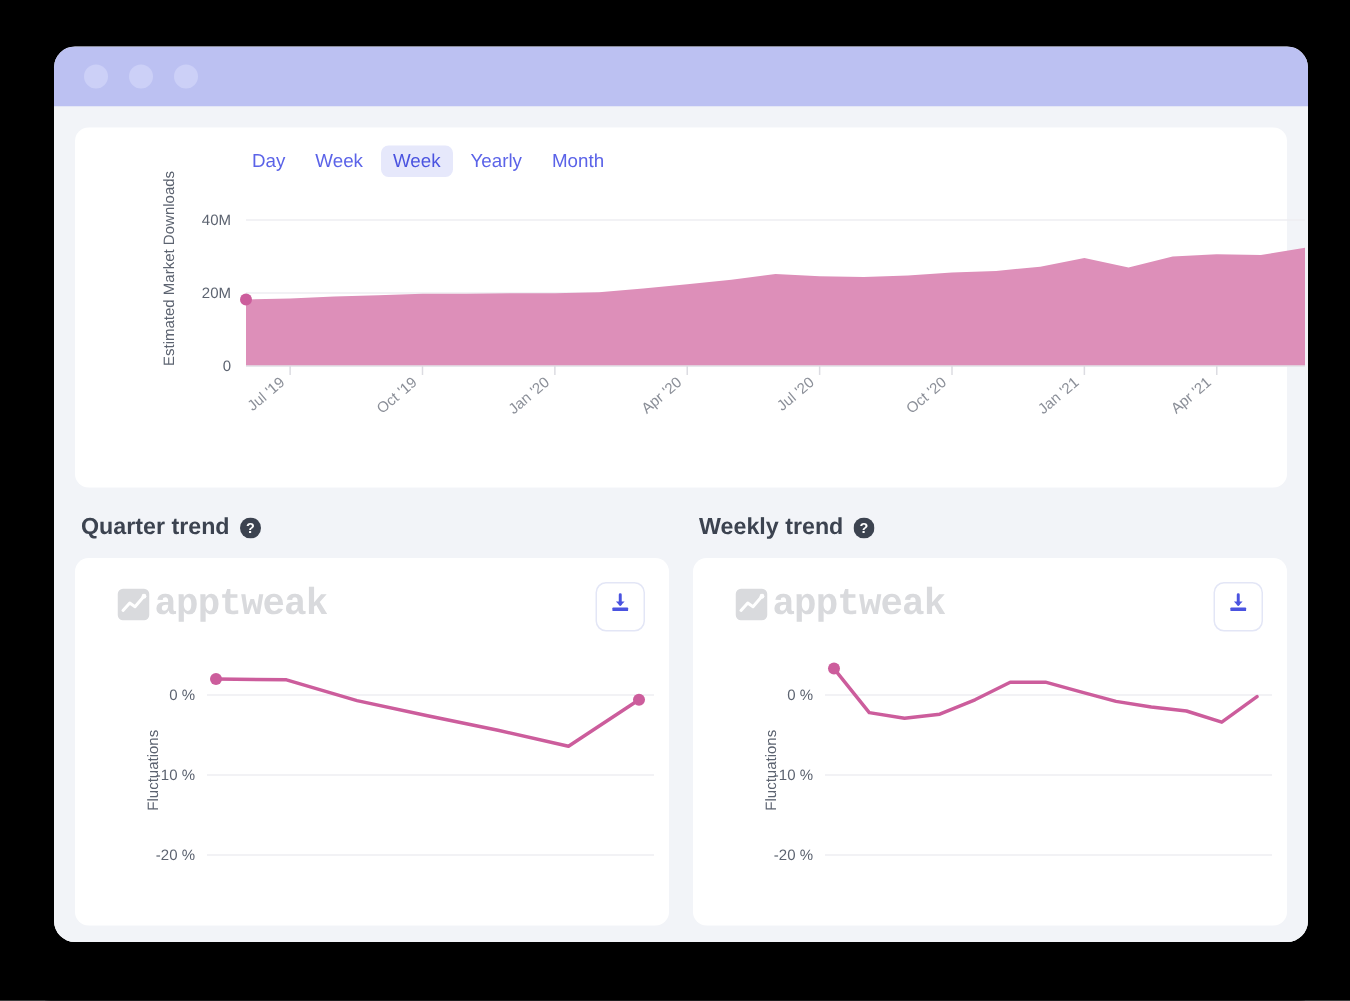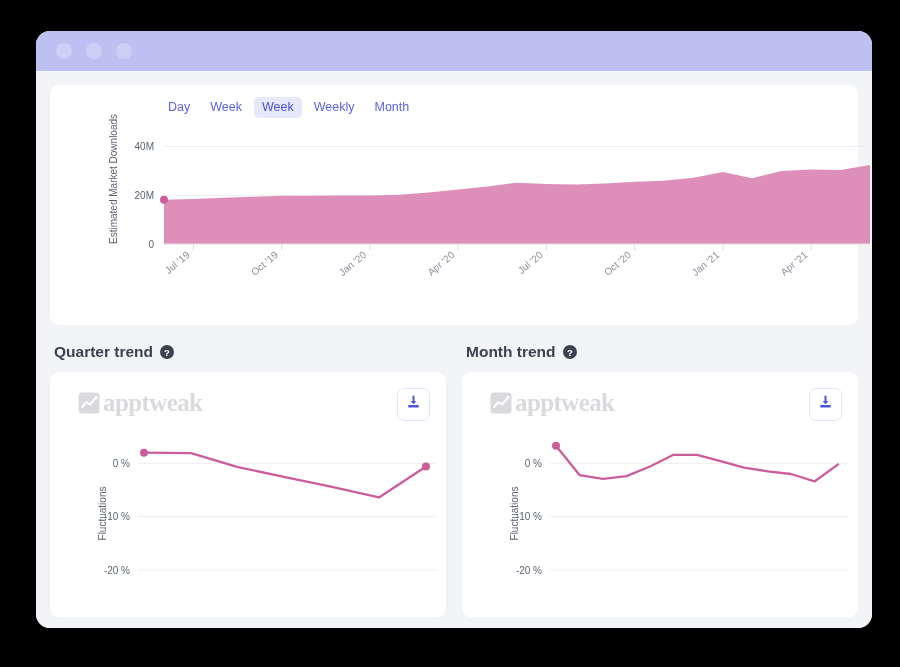--- a/index.html
+++ b/index.html
@@ -154,21 +154,21 @@
   .watermark {
     display: flex;
     align-items: center;
     gap: 3px;
     padding-left: 12px;
     padding-top: 2px;
     user-select: none;
   }
   .watermark-mark { width: 22px; height: 22px; display: block; }
   .watermark-text {
-    font-family: Liberation Serif, serif;
+    font-family: Liberation Mono, monospace;
     font-size: 25px;
     font-weight: bold;
     color: #d9dadd;
     letter-spacing: -0.6px;
     line-height: 1;
     text-align: center;
   }
 
   .download-btn {
     width: 33px; height: 33px;
@@ -219,21 +219,21 @@
     </div>
 
     <div id="window-content">
 
       <div id="market-card">
 
         <div id="granularity-tabs">
           <span class="gran-tab">Day</span>
           <span class="gran-tab">Week</span>
           <span class="gran-tab active">Week</span>
-          <span class="gran-tab">Weekly</span>
+          <span class="gran-tab">Yearly</span>
           <span class="gran-tab">Month</span>
         </div>
 
         <div id="market-plot-wrap">
           <div id="market-ylabel">
             <span>Estimated Market Downloads</span>
           </div>
           <svg id="market-svg" width="808" height="188">
               <line x1="100" y1="120" x2="806" y2="120" stroke="#eeeef2" stroke-width="1"></line>
               <text x="90" y="123.5" text-anchor="end" class="tick-text">0</text>
@@ -315,21 +315,21 @@
                   <path d="M 78 24.666666666666657 L 125 25.200000000000017 L 172 39.06666666666666 L 219 49.2 L 266 58.79999999999998 L 313 69.46666666666667 L 360 38.53333333333333" fill="none" stroke="#cc5d9c" stroke-width="2.3" stroke-linejoin="round" stroke-linecap="round"></path>
                   <circle cx="78" cy="24.666666666666657" r="4" fill="#cc5d9c"></circle>
                   <circle cx="360" cy="38.53333333333333" r="4" fill="#cc5d9c"></circle>
                 </svg>
             </div>
           </div>
         </div>
 
         <div class="trend-col">
           <div class="trend-heading">
-            <span>Month trend</span>
+            <span>Weekly trend</span>
             <span class="help-icon">
               <svg width="14" height="14" viewBox="0 0 14 14">
                 <circle cx="7" cy="7" r="7" fill="#3c4350"></circle>
                 <text x="7" y="10.6" text-anchor="middle" font-size="9.6" font-weight="bold" fill="#ffffff" font-family="Liberation Sans, sans-serif">?</text>
               </svg>
             </span>
           </div>
 
           <div class="trend-card">
             <div class="trend-card-head">

